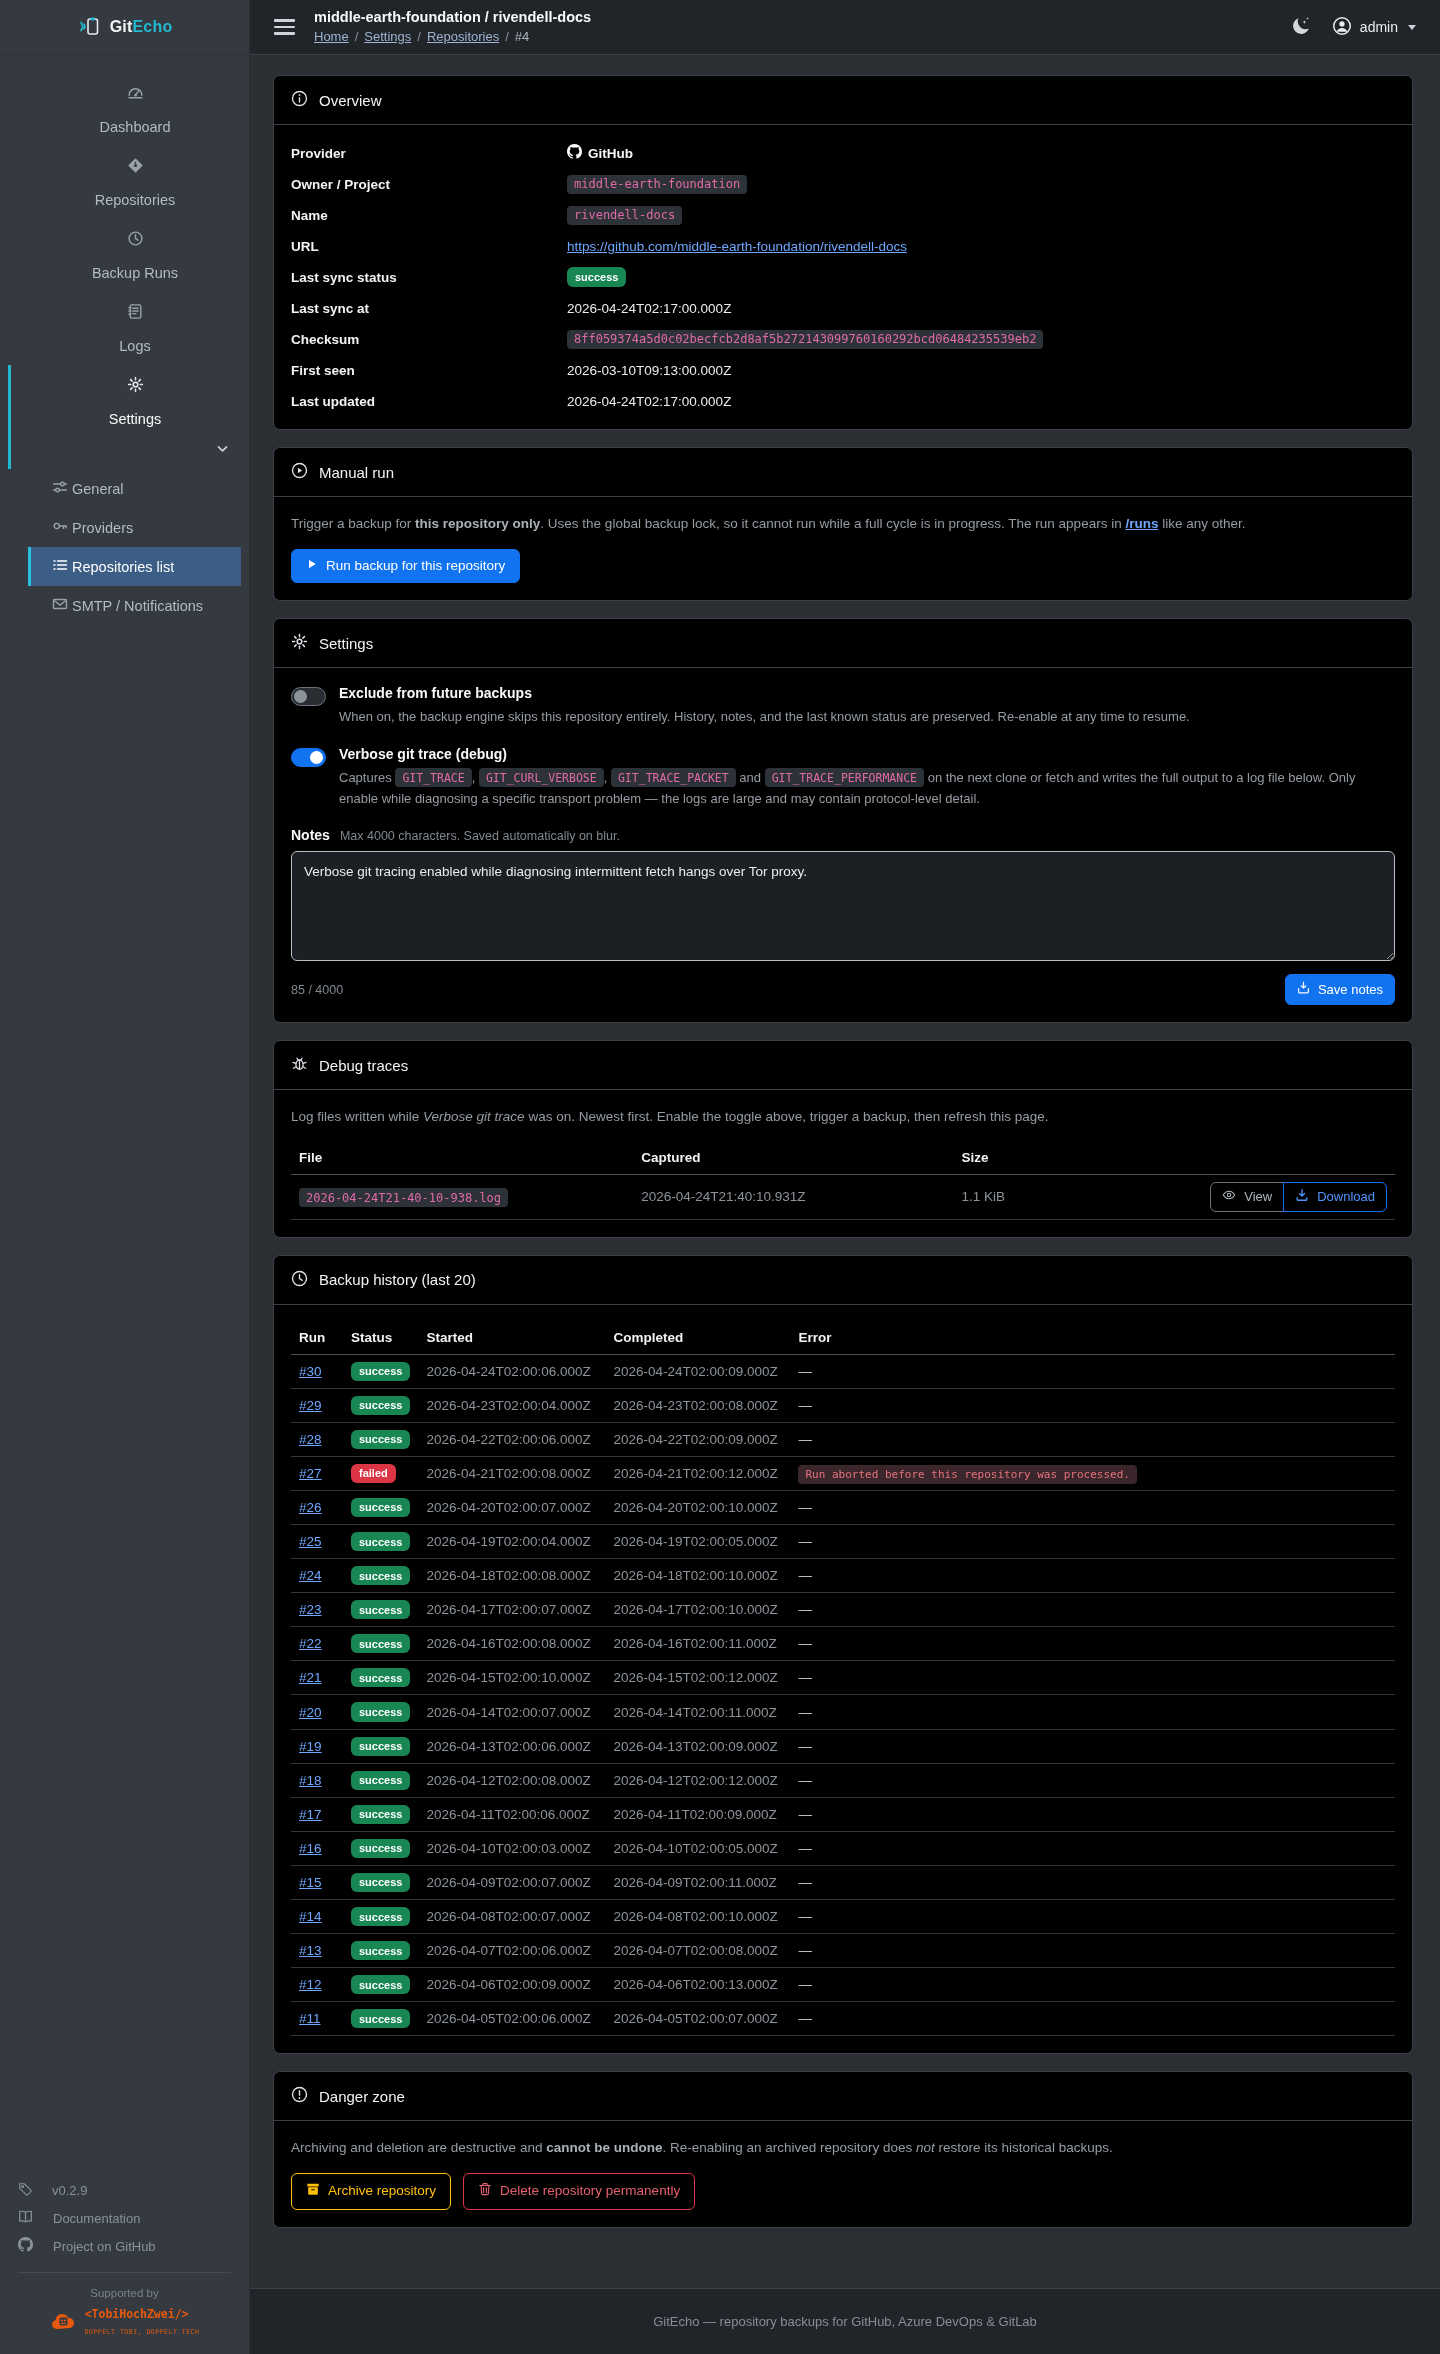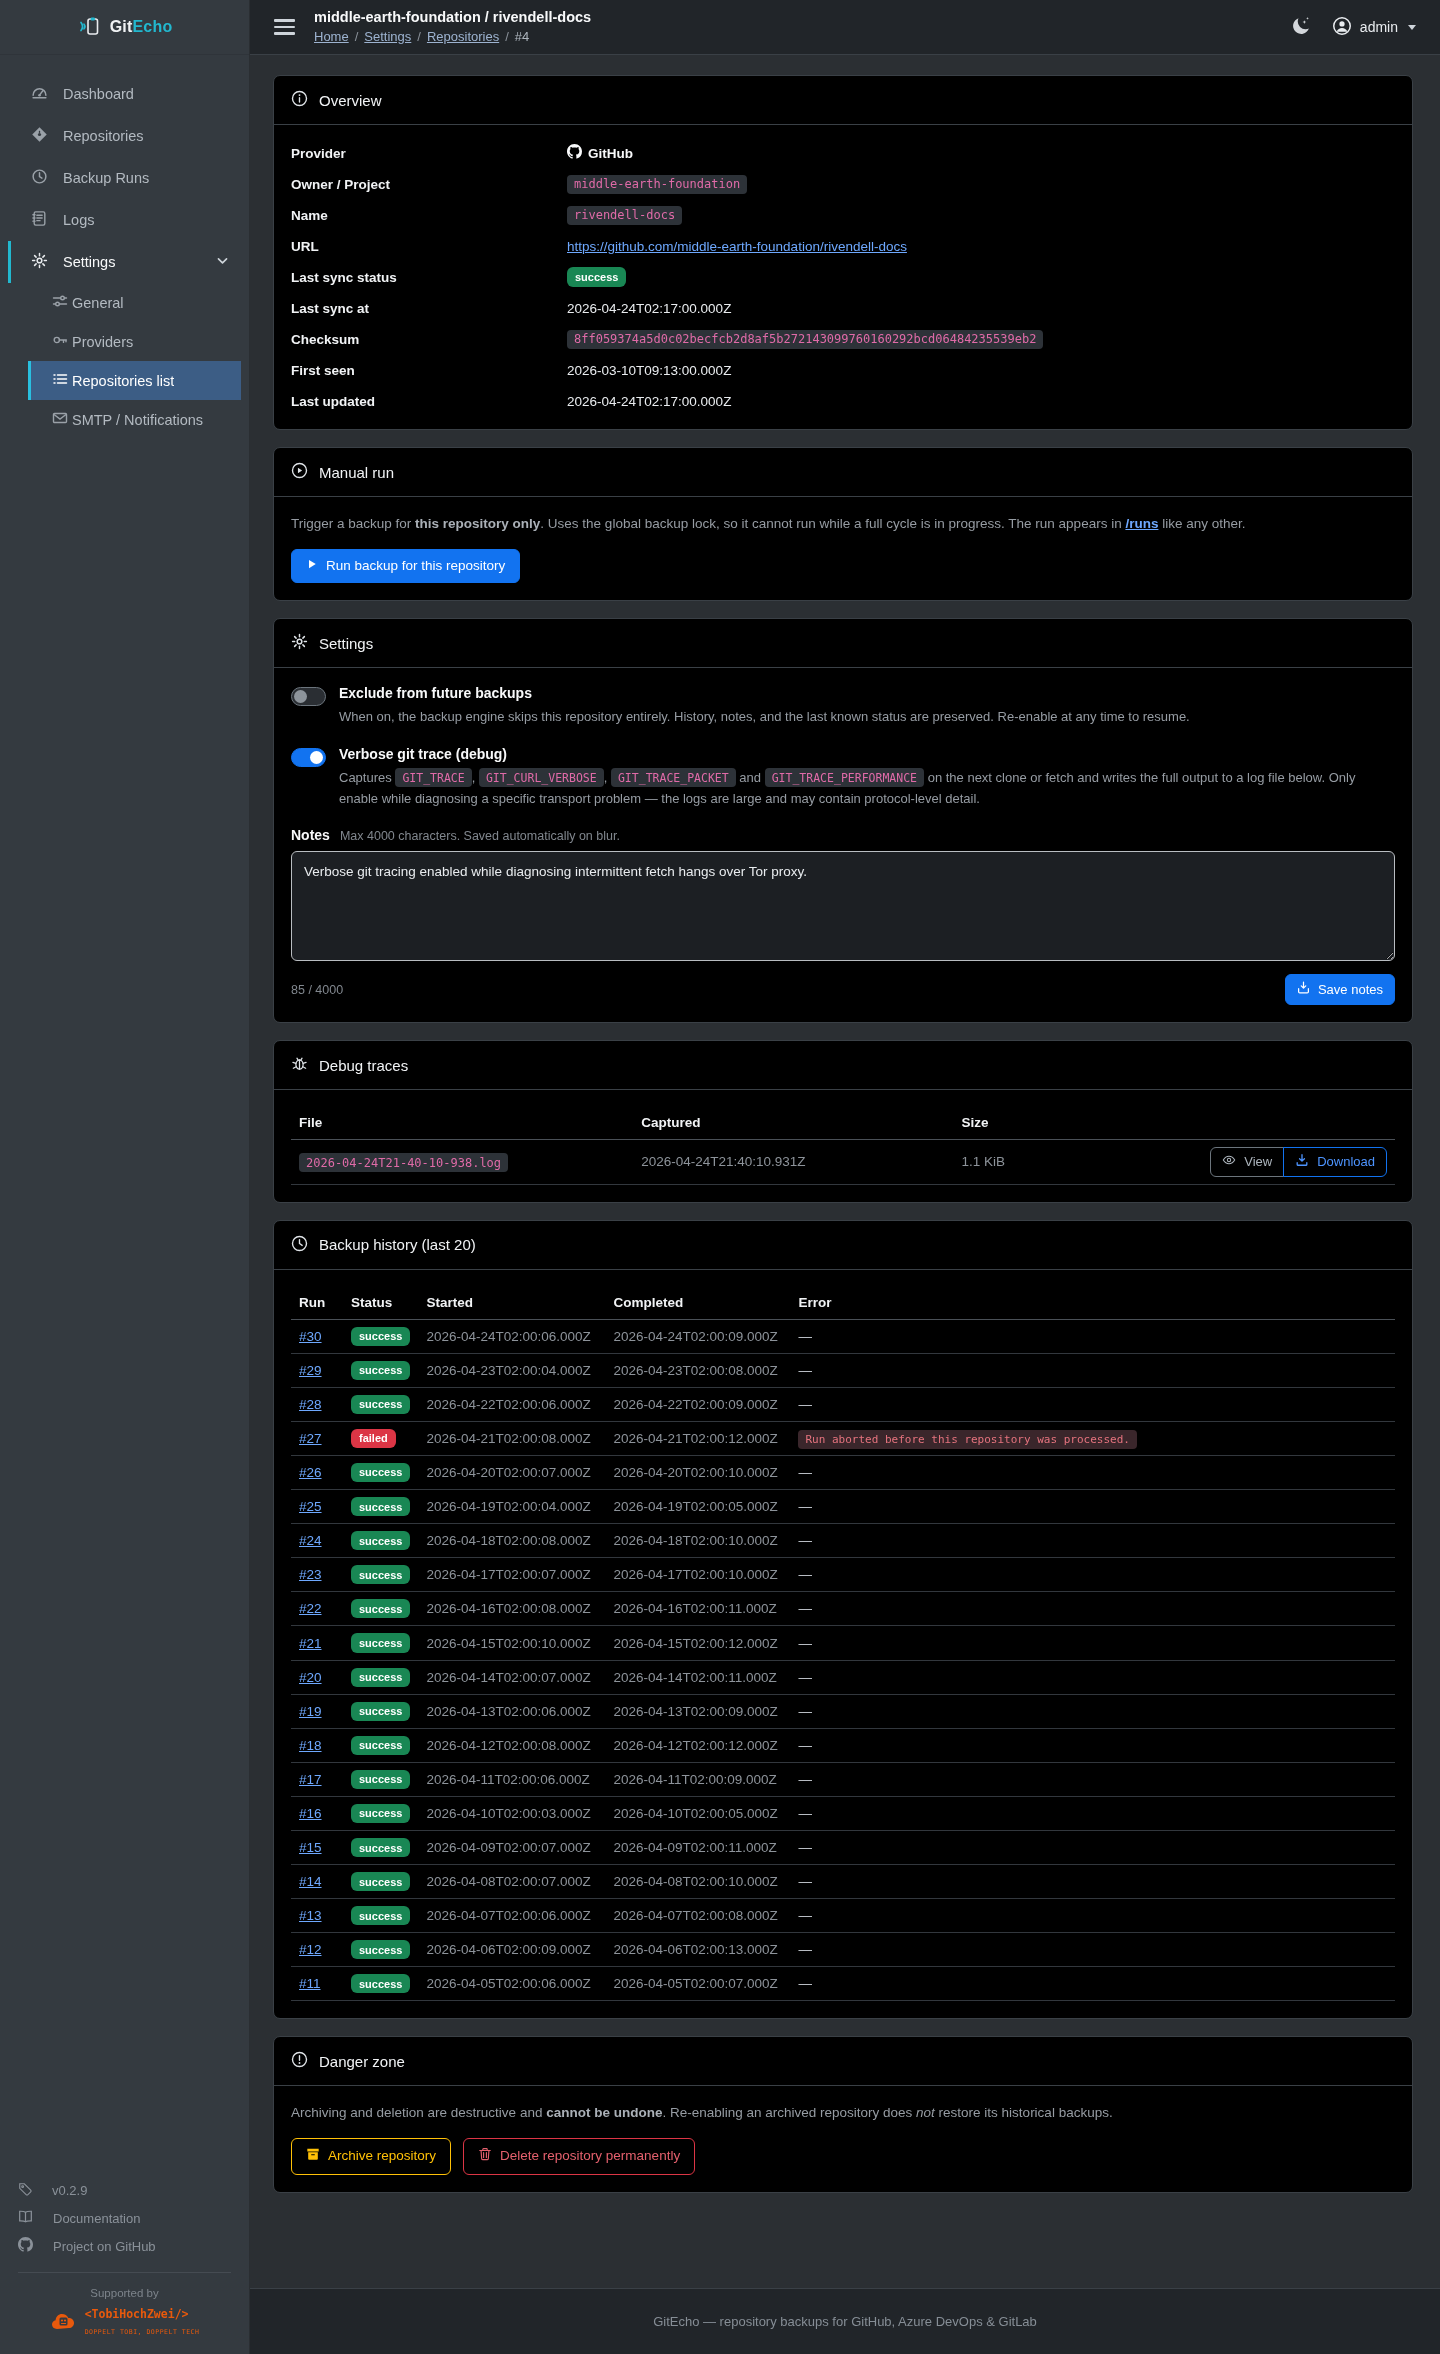--- a/index.html
+++ b/index.html
@@ -24,21 +24,21 @@
     height:55px; display:flex; align-items:center; justify-content:center; gap:9px;
     border-bottom:1px solid #2f343a;
   }
   .brand-text { font-weight:bold; font-size:16px; color:#f1f3f5; letter-spacing:.2px; }
   .brand-text .echo { color:#22b8cf; }
   .nav { padding-top:18px; flex:0 0 auto; }
   .nav-item {
     display:flex; align-items:center; gap:15px;
     margin-left:8px; border-left:3px solid transparent;
     padding:11px 10px 11px 20px;
-    color:#b3bac1; font-size:14.5px; cursor:pointer; white-space:nowrap;
+    color:#b3bac1; font-size:14.5px; cursor:pointer; white-space:nowrap;flex-direction:column;
   }
   .nav-item .ic { color:#9aa1a8; flex:0 0 auto; }
   .nav-item.active-parent { border-left-color:#22b8cf; color:#f8f9fa; }
   .nav-item.active-parent .ic { color:#e9ecef; }
   .nav-chevron { margin-left:auto; margin-right:10px; color:#ced4da; }
   .nav-sub {
     display:flex; align-items:center; gap:4px;
     margin-left:28px; margin-right:8px;
     border-left:3px solid transparent;
     padding:10px 6px 10px 21px;
@@ -519,20 +519,21 @@
         <div class="card-header">
           <span class="ic">
             <svg width="17" height="17" viewBox="0 0 16 16" fill="none" stroke="currentColor" stroke-width="1.2">
               <ellipse cx="8" cy="9" rx="3.4" ry="4.3"></ellipse>
               <path d="M8 4.7V13.3M5.6 3l1 1.6M10.4 3l-1 1.6M1.8 7l2.8.8M14.2 7l-2.8.8M2.2 12.5l2.7-1.4M13.8 12.5l-2.7-1.4" stroke-linecap="round"></path>
             </svg>
           </span>
           <span>Debug traces</span>
         </div>
         <div class="card-body">
+          <p class="para"><span>Log files written while </span><em>Verbose git trace</em><span> was on. Newest first. Enable the toggle above, trigger a backup, then refresh this page.</span></p>
           <table>
             <thead>
               <tr>
                 <th class="dbg-file">File</th>
                 <th class="dbg-cap">Captured</th>
                 <th class="dbg-size">Size</th>
                 <th class="dbg-actions"></th>
               </tr>
             </thead>
             <tbody>

